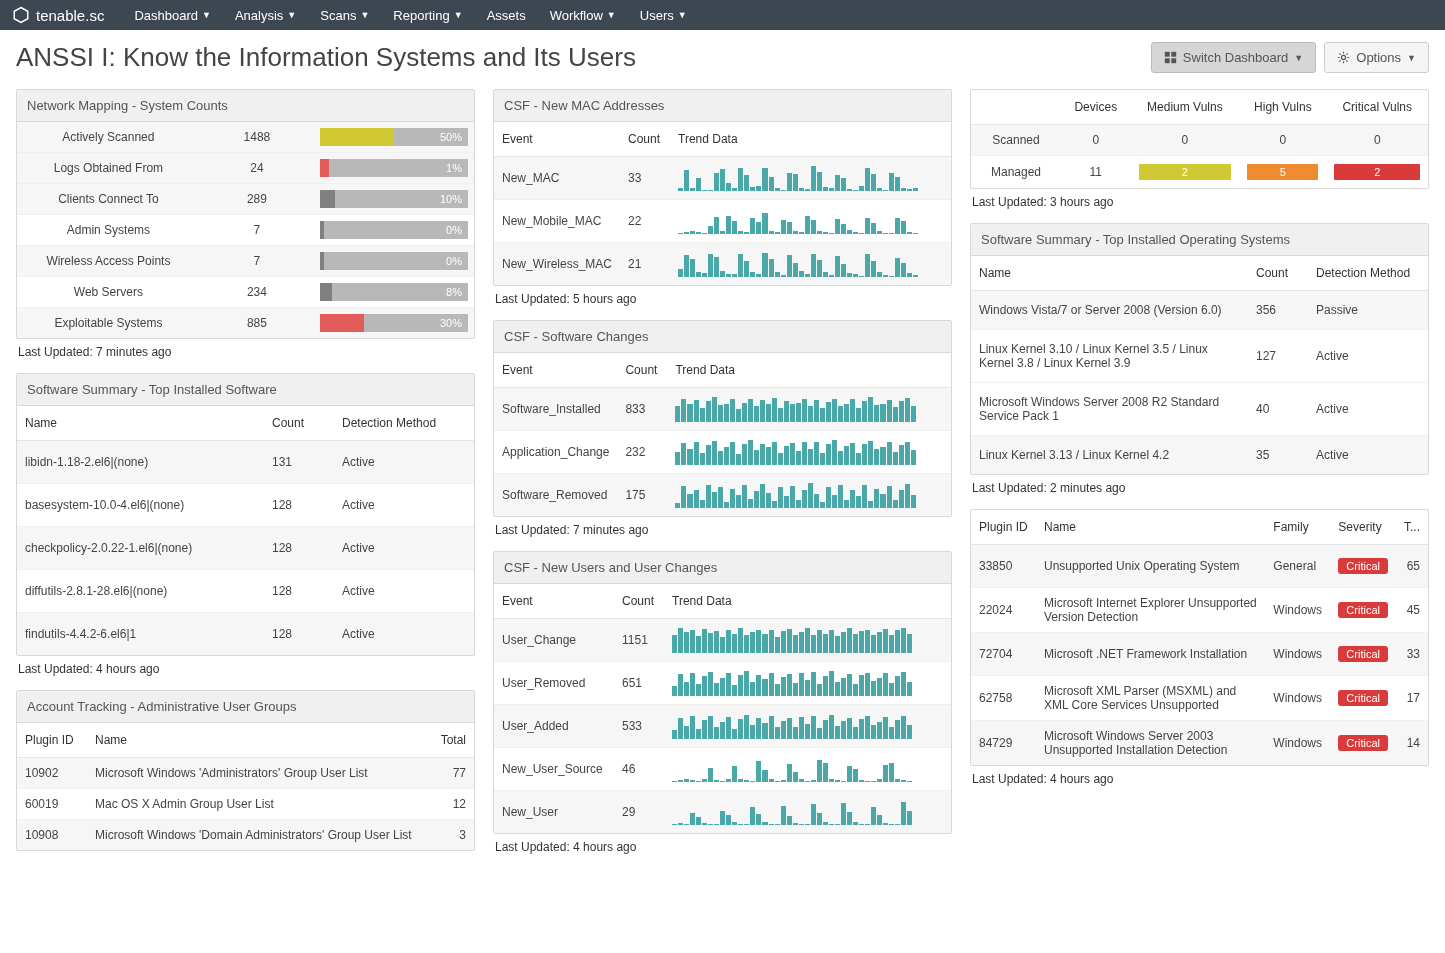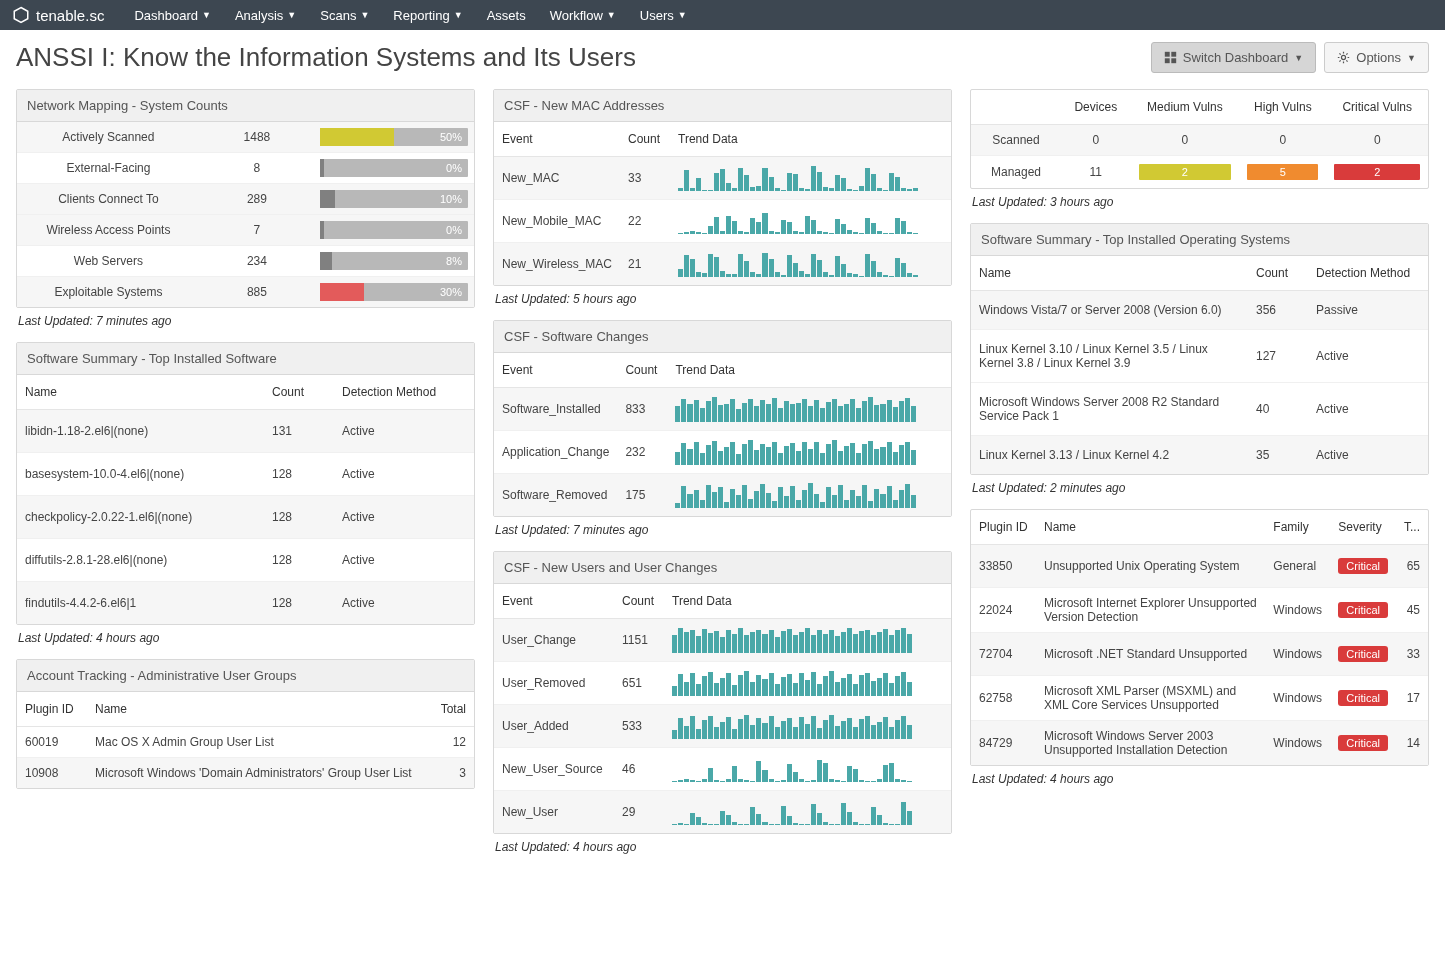--- a/index.html
+++ b/index.html
@@ -14,21 +14,21 @@
 .page-header { display: flex; justify-content: space-between; align-items: center; padding: 12px 16px 16px; }
 .page-title { font-size: 26px; font-weight: 300; color: #444; }
 .header-buttons { display: flex; gap: 8px; }
 .btn { border: 1px solid #ccc; background: #f5f5f5; padding: 7px 12px; border-radius: 3px; font-size: 13px; cursor: pointer; display: inline-flex; align-items: center; gap: 6px; color: #555; }
 .btn.active { background: #d6d6d6; border-color: #bbb; }
 .dashboard { display: grid; grid-template-columns: 1fr 1fr 1fr; gap: 18px; padding: 0 16px 20px; }
 .col { display: flex; flex-direction: column; gap: 14px; }
 .widget { border: 1px solid #d8d8d8; border-radius: 2px; }
 .widget-title { background: #f0f0f0; border-bottom: 1px solid #d8d8d8; padding: 8px 10px; font-size: 13px; color: #555; }
 .widget-body { padding: 0; }
-.last-updated { font-size: 12px; color: #333; padding: 6px 2px 0; font-style: italic; }
+.last-updated { font-size: 12px; color: #333; padding: 6px 2px 0; }
 table { width: 100%; border-collapse: collapse; }
 th { font-weight: 400; font-size: 12px; color: #333; text-align: left; padding: 10px 8px; border-bottom: 1px solid #e5e5e5; }
 td { font-size: 12px; padding: 8px 8px; border-bottom: 1px solid #f0f0f0; color: #444; }
 tr:last-child td { border-bottom: none; }
 .row-alt { background: #f6f6f6; }
 .tc { text-align: center; }
 .tr { text-align: right; }
 .bar-cell { padding: 4px 6px; }
 .bar-bg { background: #b8b8b8; height: 18px; position: relative; border-radius: 1px; }
 .bar-fill { height: 100%; position: absolute; left: 0; top: 0; }
@@ -103,40 +103,50 @@
                 <tr class="row-alt">
                   <td class="tc" style="width:40%">Actively Scanned</td>
                   <td class="tc" style="width:25%">1488</td>
                   <td class="bar-cell" style="width:35%">
                     <div class="bar-bg">
                       <div class="bar-fill c-yellow" style="width:50%"></div>
                       <span class="bar-label">50%</span>
                     </div>
                   </td>
                 </tr>
-                <tr>
-                  <td class="tc" style="width:40%">External-Facing</td>
-                  <td class="tc" style="width:25%">8</td>
+                <tr class="row-alt">
+                  <td class="tc" style="width:40%">Logs Obtained From</td>
+                  <td class="tc" style="width:25%">24</td>
                   <td class="bar-cell" style="width:35%">
                     <div class="bar-bg">
-                      <div class="bar-fill c-gray" style="width:3%"></div>
-                      <span class="bar-label">0%</span>
+                      <div class="bar-fill c-red" style="width:6%"></div>
+                      <span class="bar-label">1%</span>
                     </div>
                   </td>
                 </tr>
                 <tr class="row-alt">
                   <td class="tc" style="width:40%">Clients Connect To</td>
                   <td class="tc" style="width:25%">289</td>
                   <td class="bar-cell" style="width:35%">
                     <div class="bar-bg">
                       <div class="bar-fill c-gray" style="width:10%"></div>
                       <span class="bar-label">10%</span>
                     </div>
                   </td>
                 </tr>
+                <tr>
+                  <td class="tc" style="width:40%">Admin Systems</td>
+                  <td class="tc" style="width:25%">7</td>
+                  <td class="bar-cell" style="width:35%">
+                    <div class="bar-bg">
+                      <div class="bar-fill c-gray" style="width:3%"></div>
+                      <span class="bar-label">0%</span>
+                    </div>
+                  </td>
+                </tr>
                 <tr class="row-alt">
                   <td class="tc" style="width:40%">Wireless Access Points</td>
                   <td class="tc" style="width:25%">7</td>
                   <td class="bar-cell" style="width:35%">
                     <div class="bar-bg">
                       <div class="bar-fill c-gray" style="width:3%"></div>
                       <span class="bar-label">0%</span>
                     </div>
                   </td>
                 </tr>
@@ -214,20 +224,25 @@
       <div class="widget">
         <div class="widget-title">Account Tracking - Administrative User Groups</div>
         <div class="widget-body">
             <table id="tbl-acct">
               <tbody>
                 <tr>
                   <th style="width: 70px;">Plugin ID</th>
                   <th>Name</th>
                   <th class="tr" style="width: 50px;">Total</th>
                 </tr>
+                <tr class="row-alt">
+                  <td>10902</td>
+                  <td>Microsoft Windows 'Administrators' Group User List</td>
+                  <td class="tr">77</td>
+                </tr>
                 <tr>
                   <td>60019</td>
                   <td>Mac OS X Admin Group User List</td>
                   <td class="tr">12</td>
                 </tr>
                 <tr class="row-alt">
                   <td>10908</td>
                   <td>Microsoft Windows 'Domain Administrators' Group User List</td>
                   <td class="tr">3</td>
                 </tr>
@@ -926,21 +941,21 @@
                 </tr>
                 <tr>
                   <td style="padding:14px 8px">22024</td>
                   <td>Microsoft Internet Explorer Unsupported Version Detection</td>
                   <td>Windows</td>
                   <td><span class="badge-crit">Critical</span></td>
                   <td class="tr">45</td>
                 </tr>
                 <tr class="row-alt">
                   <td style="padding:14px 8px">72704</td>
-                  <td>Microsoft .NET Standard Unsupported</td>
+                  <td>Microsoft .NET Framework Installation</td>
                   <td>Windows</td>
                   <td><span class="badge-crit">Critical</span></td>
                   <td class="tr">33</td>
                 </tr>
                 <tr>
                   <td style="padding:14px 8px">62758</td>
                   <td>Microsoft XML Parser (MSXML) and XML Core Services Unsupported</td>
                   <td>Windows</td>
                   <td><span class="badge-crit">Critical</span></td>
                   <td class="tr">17</td>

